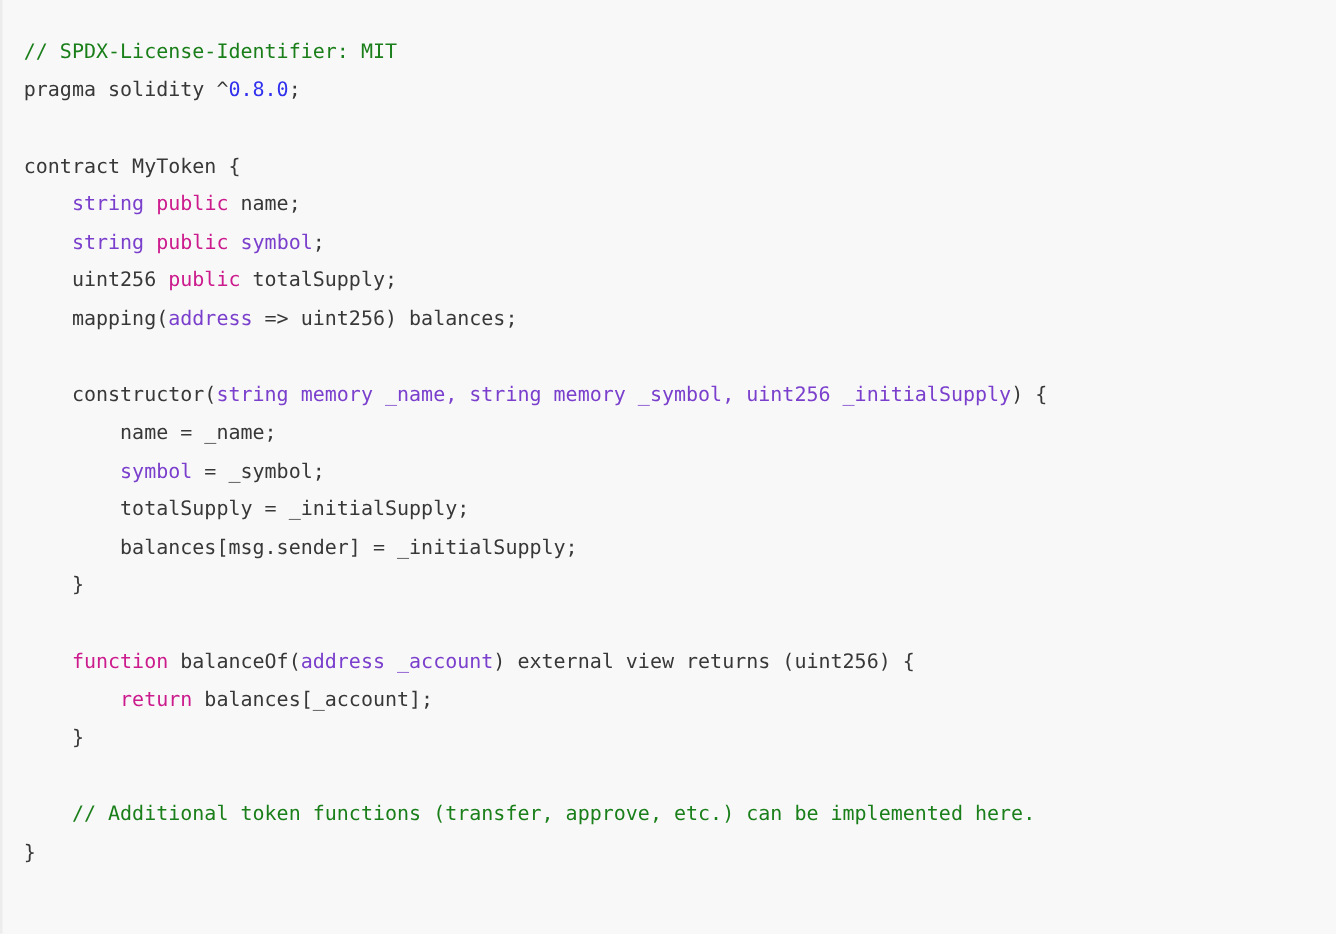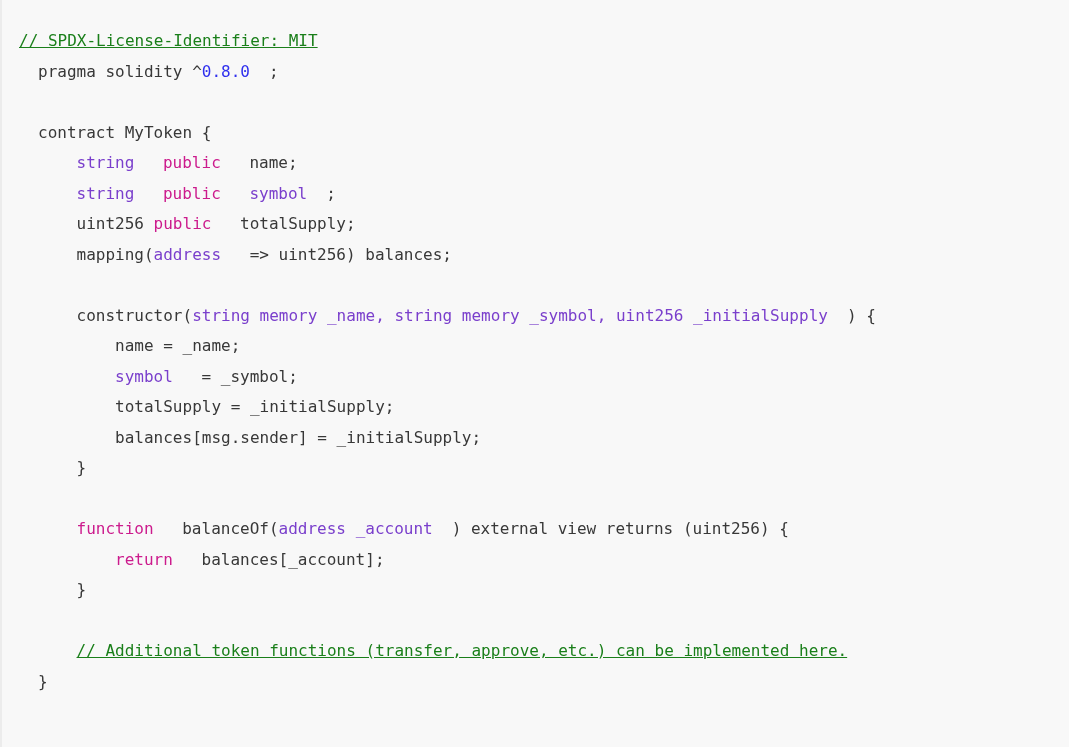--- a/index.html
+++ b/index.html
@@ -31,25 +31,25 @@
     padding: 0;
     font-family: "DejaVu Sans Mono", "Liberation Mono", monospace;
     font-size: 16px;
     line-height: 30.5px;
     color: #383838;
     white-space: pre;
     tab-size: 4;
     letter-spacing: 0px;
   }
   .ln { display: block; height: 30.5px; white-space: pre; }
-  .cmt { color: #1a7f1a; text-decoration: underline; }
+  .cmt { color: #1a7f1a; }
   .kw  { color: #cc1b8d; text-align: right; }
   .typ { color: #7a3fcc; }
   .num { color: #3030ee; }
-  .pln { color: #383838; margin-left: 19px; }
+  .pln { color: #383838; }
 </style>
 </head>
 <body style="background: rgb(248, 248, 248);">
 
 <div id="screen" style="background: rgb(248, 248, 248);">
   <div id="code-block">
     <pre id="code" style="font-size: 16px; line-height: 30.5px; color: rgb(56, 56, 56);"><span class="ln" style="height: 30.5px;"><span class="cmt" style="color: rgb(26, 127, 26);">// SPDX-License-Identifier: MIT</span></span><span class="ln" style="height: 30.5px;"><span class="pln" style="color: rgb(56, 56, 56);">pragma solidity ^</span><span class="num" style="color: rgb(48, 48, 238);">0.8.0</span><span class="pln" style="color: rgb(56, 56, 56);">;</span></span><span class="ln" style="height: 30.5px;">&nbsp;</span><span class="ln" style="height: 30.5px;"><span class="pln" style="color: rgb(56, 56, 56);">contract MyToken {</span></span><span class="ln" style="height: 30.5px;"><span class="pln" style="color: rgb(56, 56, 56);">    </span><span class="typ" style="color: rgb(122, 63, 204);">string</span><span class="pln" style="color: rgb(56, 56, 56);"> </span><span class="kw" style="color: rgb(204, 27, 141);">public</span><span class="pln" style="color: rgb(56, 56, 56);"> name;</span></span><span class="ln" style="height: 30.5px;"><span class="pln" style="color: rgb(56, 56, 56);">    </span><span class="typ" style="color: rgb(122, 63, 204);">string</span><span class="pln" style="color: rgb(56, 56, 56);"> </span><span class="kw" style="color: rgb(204, 27, 141);">public</span><span class="pln" style="color: rgb(56, 56, 56);"> </span><span class="typ" style="color: rgb(122, 63, 204);">symbol</span><span class="pln" style="color: rgb(56, 56, 56);">;</span></span><span class="ln" style="height: 30.5px;"><span class="pln" style="color: rgb(56, 56, 56);">    uint256 </span><span class="kw" style="color: rgb(204, 27, 141);">public</span><span class="pln" style="color: rgb(56, 56, 56);"> totalSupply;</span></span><span class="ln" style="height: 30.5px;"><span class="pln" style="color: rgb(56, 56, 56);">    mapping(</span><span class="typ" style="color: rgb(122, 63, 204);">address</span><span class="pln" style="color: rgb(56, 56, 56);"> =&gt; uint256) balances;</span></span><span class="ln" style="height: 30.5px;">&nbsp;</span><span class="ln" style="height: 30.5px;"><span class="pln" style="color: rgb(56, 56, 56);">    constructor(</span><span class="typ" style="color: rgb(122, 63, 204);">string memory _name</span><span class="typ" style="color: rgb(122, 63, 204);">, </span><span class="typ" style="color: rgb(122, 63, 204);">string memory _symbol, uint256 _initialSupply</span><span class="pln" style="color: rgb(56, 56, 56);">) {</span></span><span class="ln" style="height: 30.5px;"><span class="pln" style="color: rgb(56, 56, 56);">        name = _name;</span></span><span class="ln" style="height: 30.5px;"><span class="pln" style="color: rgb(56, 56, 56);">        </span><span class="typ" style="color: rgb(122, 63, 204);">symbol</span><span class="pln" style="color: rgb(56, 56, 56);"> = _symbol;</span></span><span class="ln" style="height: 30.5px;"><span class="pln" style="color: rgb(56, 56, 56);">        totalSupply = _initialSupply;</span></span><span class="ln" style="height: 30.5px;"><span class="pln" style="color: rgb(56, 56, 56);">        balances[msg.sender] = _initialSupply;</span></span><span class="ln" style="height: 30.5px;"><span class="pln" style="color: rgb(56, 56, 56);">    }</span></span><span class="ln" style="height: 30.5px;">&nbsp;</span><span class="ln" style="height: 30.5px;"><span class="pln" style="color: rgb(56, 56, 56);">    </span><span class="kw" style="color: rgb(204, 27, 141);">function</span><span class="pln" style="color: rgb(56, 56, 56);"> balanceOf(</span><span class="typ" style="color: rgb(122, 63, 204);">address _account</span><span class="pln" style="color: rgb(56, 56, 56);">) external view returns (uint256) {</span></span><span class="ln" style="height: 30.5px;"><span class="pln" style="color: rgb(56, 56, 56);">        </span><span class="kw" style="color: rgb(204, 27, 141);">return</span><span class="pln" style="color: rgb(56, 56, 56);"> balances[_account];</span></span><span class="ln" style="height: 30.5px;"><span class="pln" style="color: rgb(56, 56, 56);">    }</span></span><span class="ln" style="height: 30.5px;">&nbsp;</span><span class="ln" style="height: 30.5px;"><span class="pln" style="color: rgb(56, 56, 56);">    </span><span class="cmt" style="color: rgb(26, 127, 26);">// Additional token functions (transfer, approve, etc.) can be implemented here.</span></span><span class="ln" style="height: 30.5px;"><span class="pln" style="color: rgb(56, 56, 56);">}</span></span></pre>
   </div>
 </div>
 

